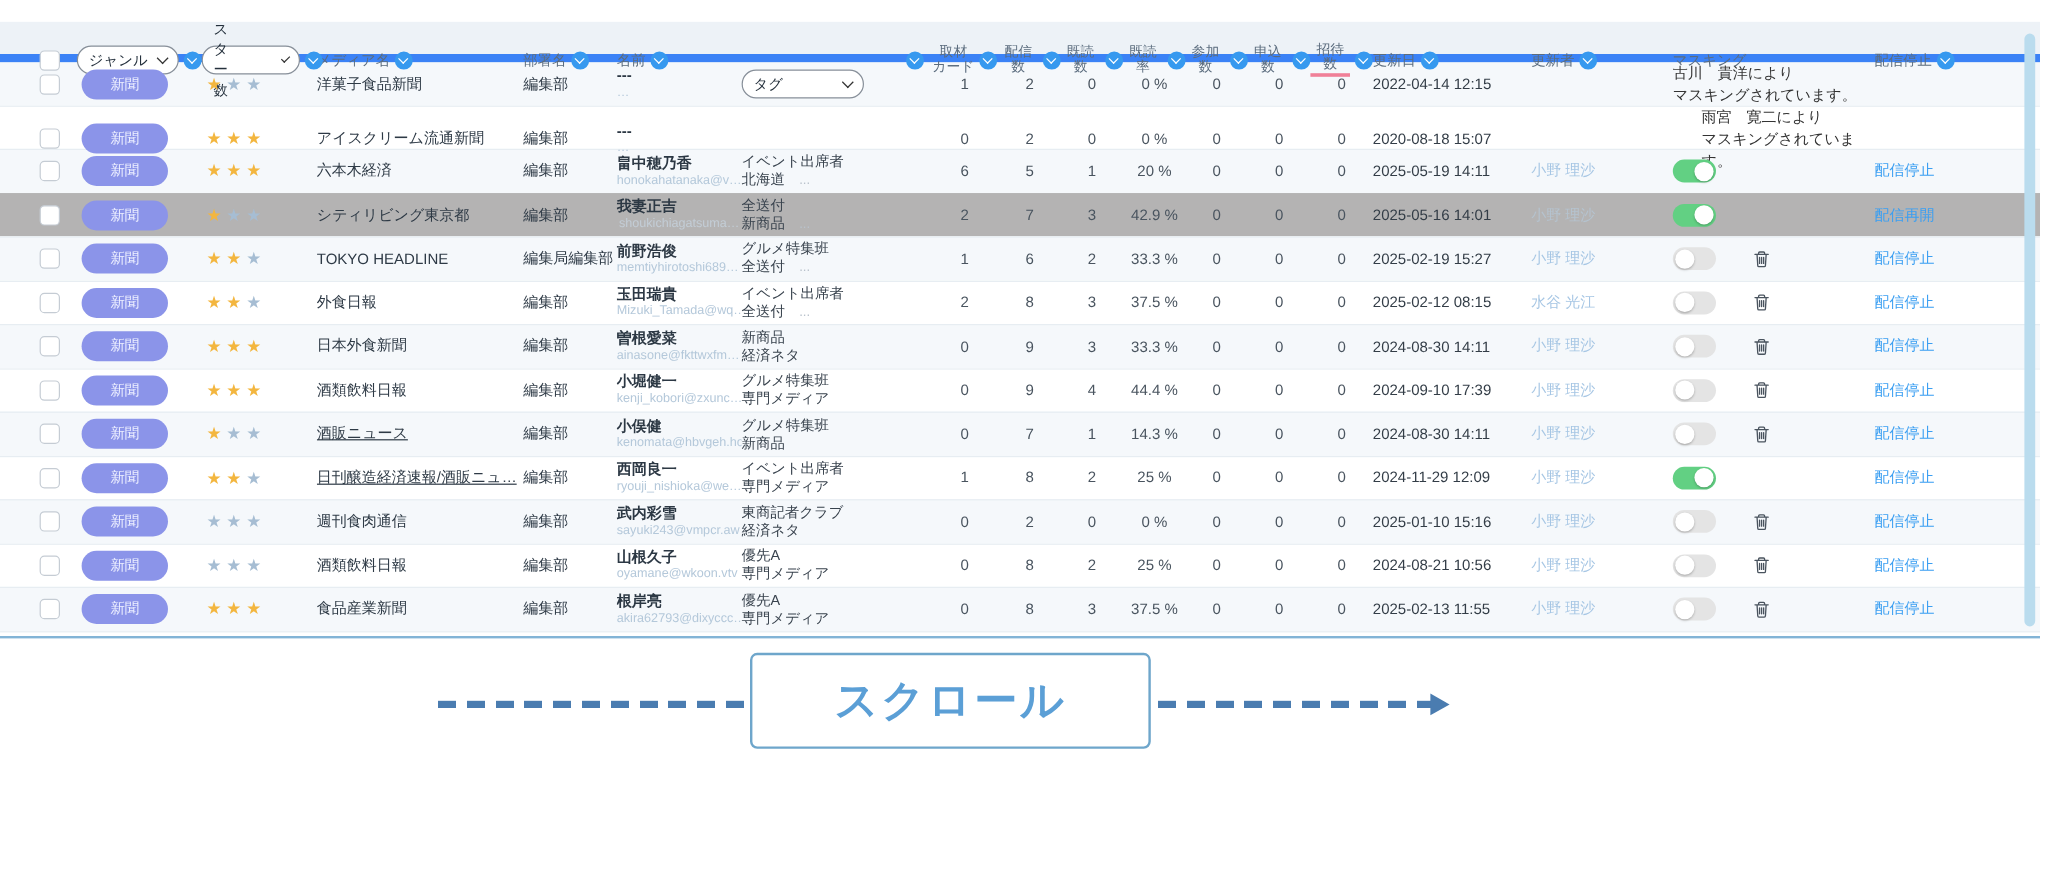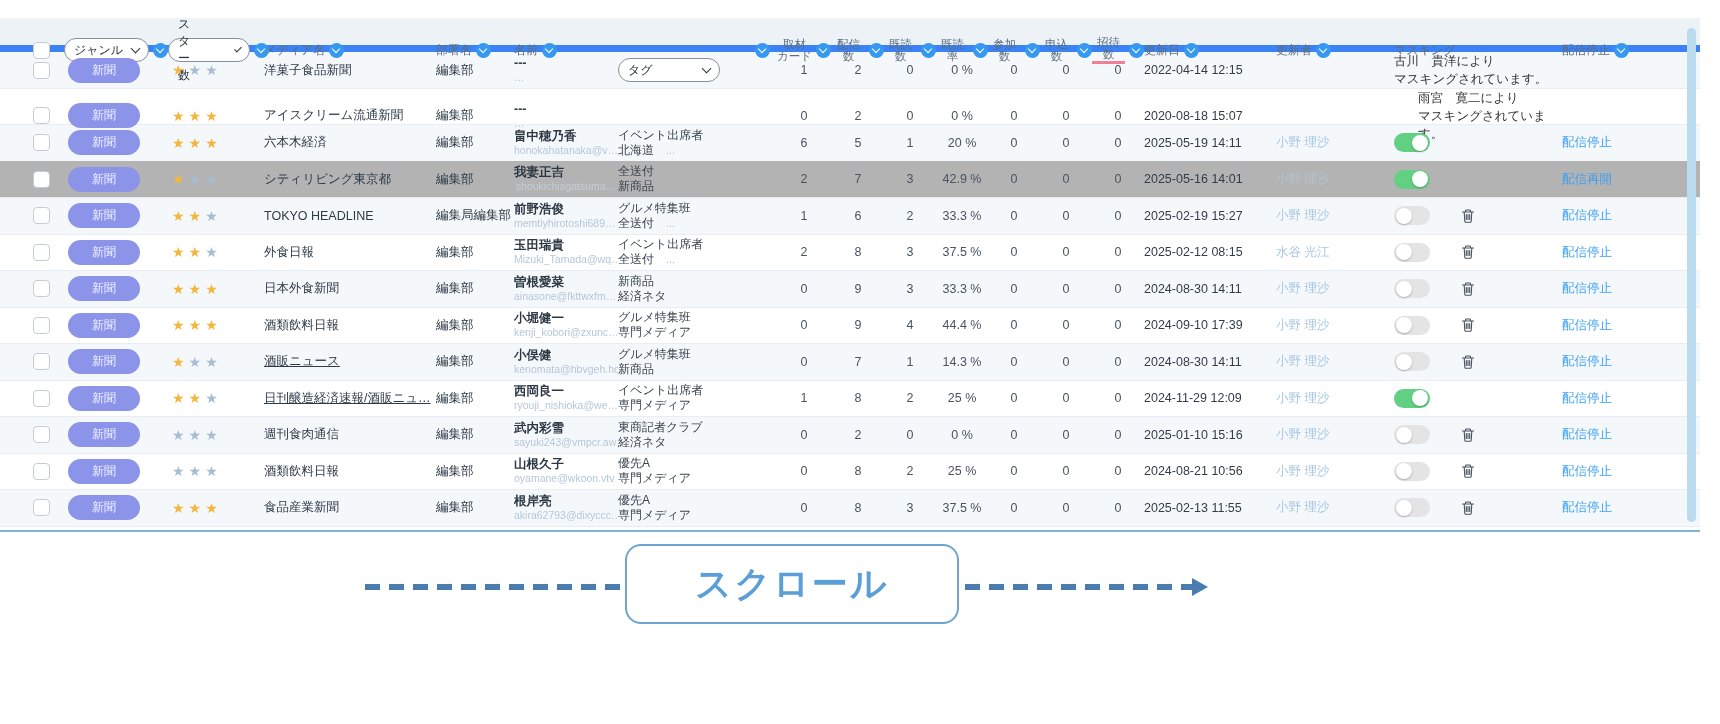--- a/index.html
+++ b/index.html
@@ -57,21 +57,21 @@
   .trash{display:inline-flex;margin-left:30px;cursor:pointer;}
   .stoplink{color:#3b9ff2;font-size:12.5px;cursor:pointer;text-decoration:none;white-space:nowrap;}
   
   .sbar{position:absolute;top:28px;right:24px;width:9px;height:494px;border-radius:5px;background:#badcee;cursor:pointer;}
   
   .dash{position:absolute;top:584px;left:365px;width:828px;height:6px;
     background:repeating-linear-gradient(90deg,#4a7cb0 0 15px,transparent 15px 24px);}
   .ahead{position:absolute;top:578px;left:1192px;width:0;height:0;
     border-left:16px solid #4a7cb0;border-top:9px solid transparent;border-bottom:9px solid transparent;}
   .sbox{position:absolute;top:544px;left:625px;width:330px;height:76px;background:#fff;
-    border:2px solid #6ea6cb;border-radius:16px;display:flex;align-items:center;justify-content:center;
+    border:2px solid #6ea6cb;border-radius:6px;display:flex;align-items:center;justify-content:center;
     font-size:36px;font-weight:bold;color:#5b9fd6;letter-spacing:2px;}
 </style>
 </head>
 <body>
 
 <div class="tablewrap">
 
   <div class="grid thead">
     <div class="hc">
         <input type="checkbox" class="cb" style="">

